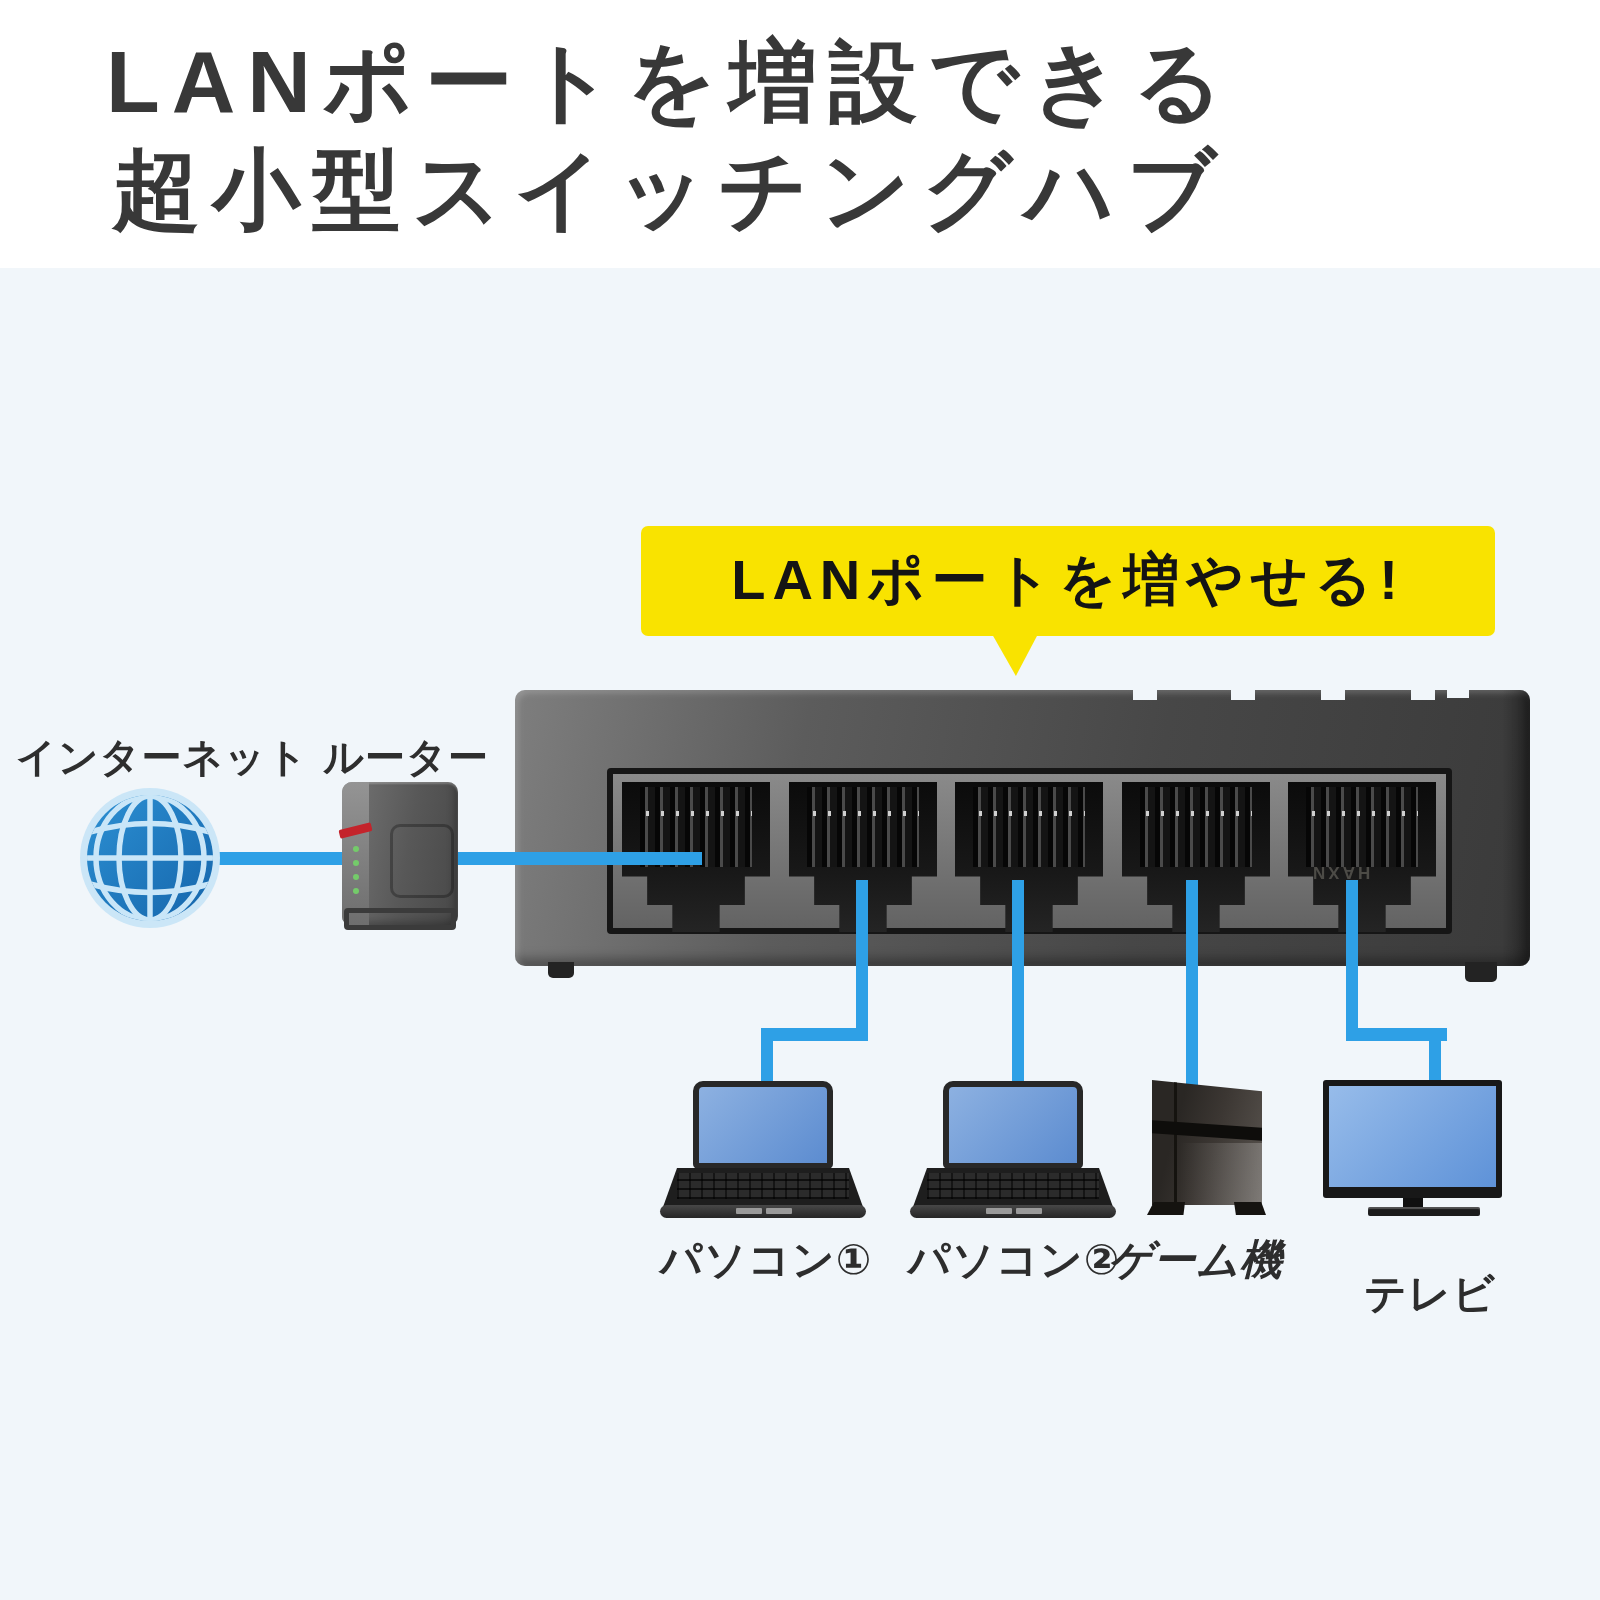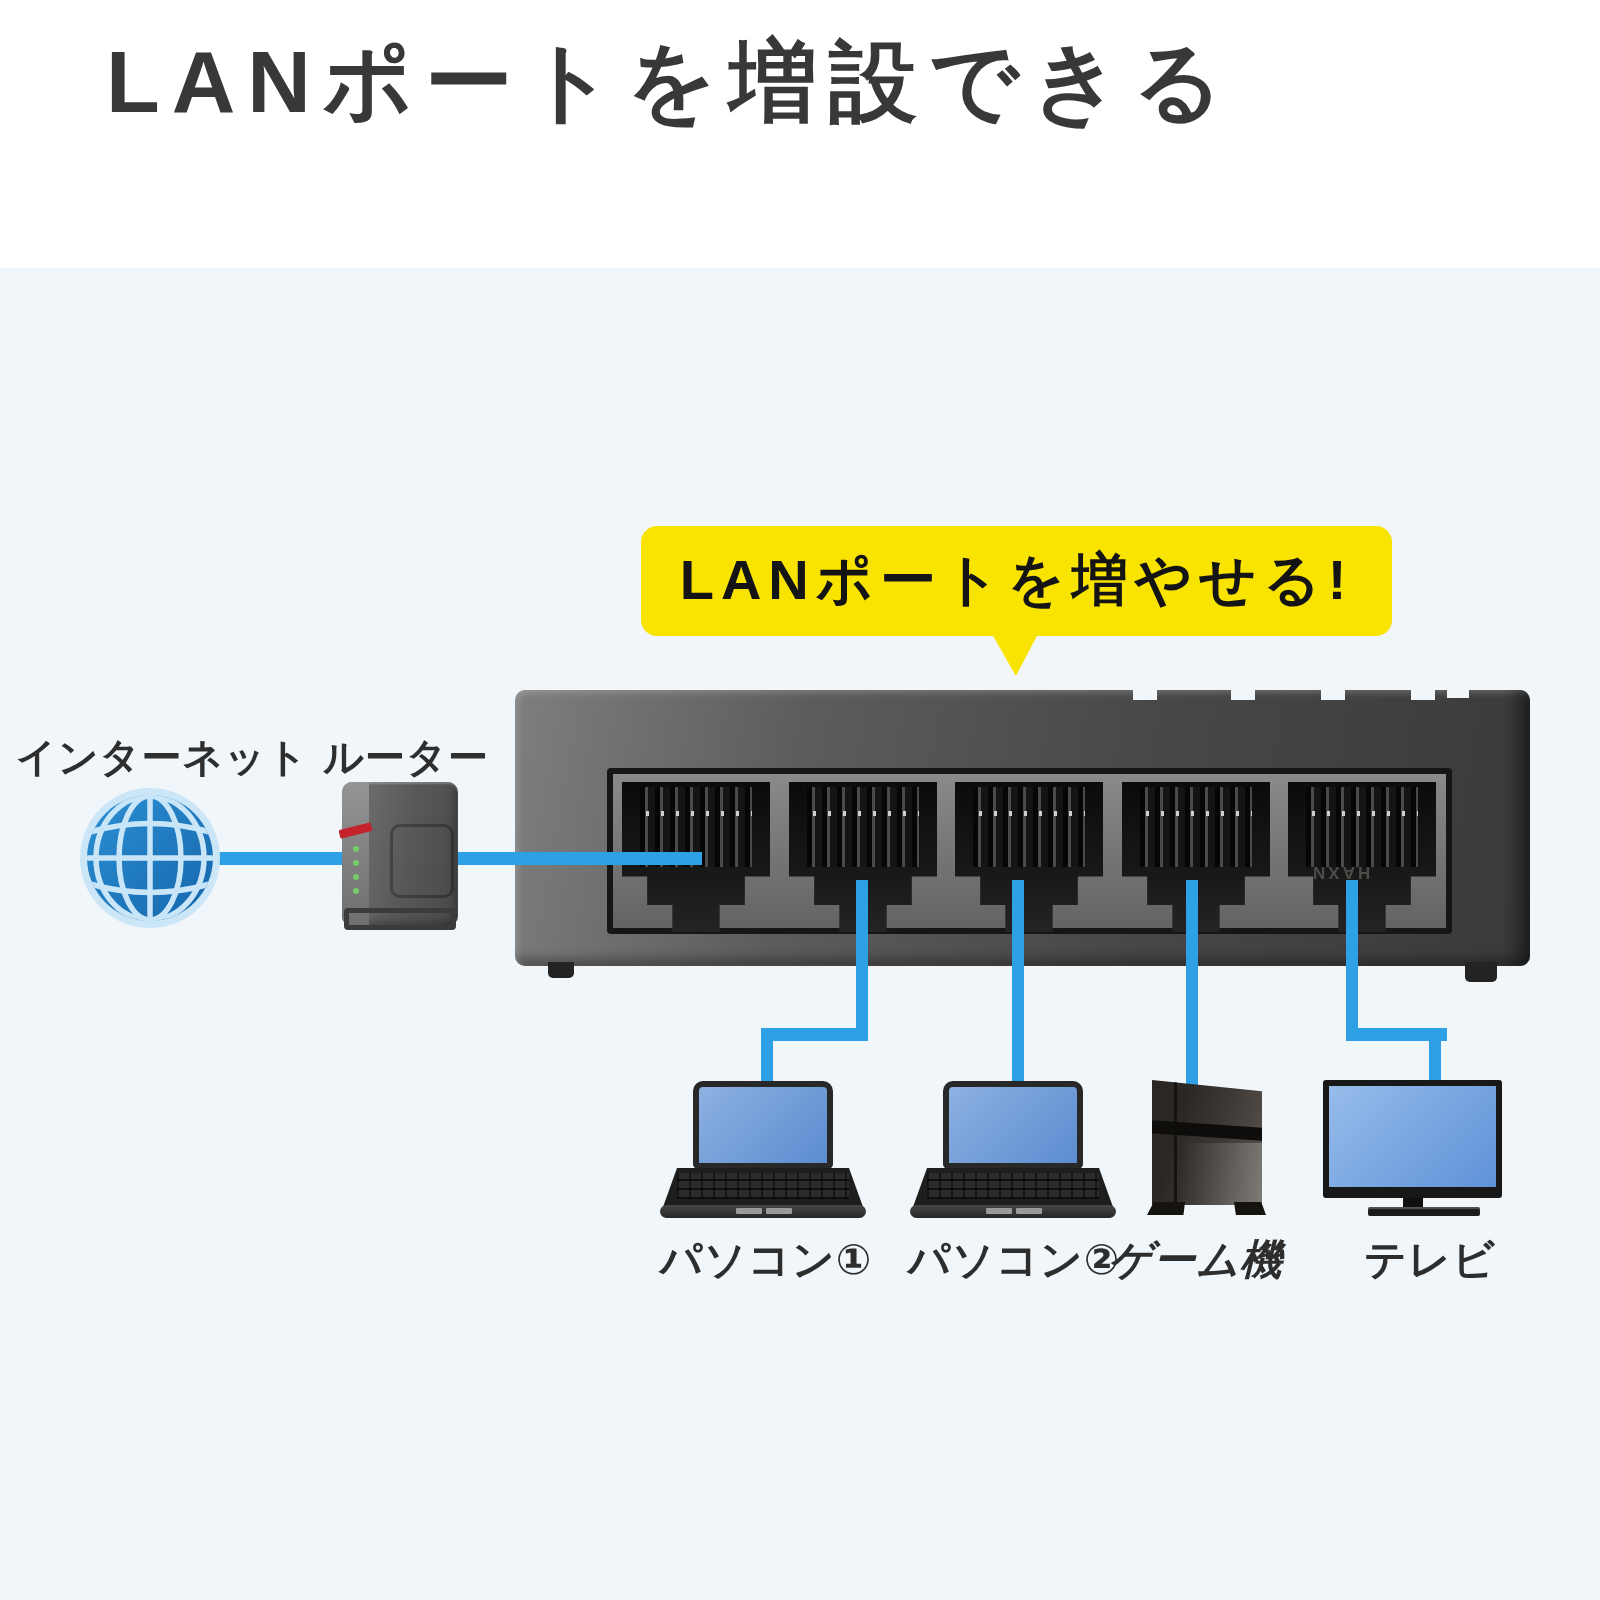--- a/index.html
+++ b/index.html
@@ -11,22 +11,22 @@
 
   
   .title{
     position:absolute; left:0; top:28px; width:1341px; text-align:center;
     color:#383838; font-weight:900; font-size:88px; line-height:108px; letter-spacing:12px;
     z-index:2; white-space:nowrap;
   }
 
   
   .callout{
-    position:absolute; left:641px; top:526px; width:751px; height:110px;
-    background:#F9E300; border-radius:16px; z-index:3;
+    position:absolute; left:641px; top:526px; width:854px; height:110px;
+    background:#F9E300; border-radius:7px; z-index:3;
     display:flex; align-items:center; justify-content:center;
     color:#141414; font-weight:900; font-size:56px; letter-spacing:7px; white-space:nowrap;
   }
   .callout-tail{
     position:absolute; left:992px; top:634px; width:46px; height:42px; z-index:3;
     background:#F9E300; clip-path:polygon(0 0,100% 0,52% 100%);
   }
 
   
   .globe{position:absolute; left:80px; top:788px; width:140px; height:140px; z-index:5;}
@@ -171,20 +171,21 @@
 </style>
 </head>
 <body>
 
 <div class="canvas">
 
   <div class="bg-panel"></div>
 
   <div class="title">
     <div>LANポートを増設できる</div>
+    <div>超小型スイッチングハブ</div>
   </div>
 
   <div class="callout">
     <span>LANポートを増やせる!</span>
   </div>
   <div class="callout-tail"></div>
 
   <div class="cable" style="left:218px; top:852px; width:484px; height:13px;"></div>
   <div class="cable" style="left:856px; top:880px; width:12px; height:161px;"></div>
   <div class="cable" style="left:761px; top:1028px; width:107px; height:13px;"></div>
@@ -298,15 +299,15 @@
     </div>
     <div class="tv-neck"></div>
     <div class="tv-base"></div>
   </div>
 
   <div class="node-label" style="left:154px; top:730px;">インターネット</div>
   <div class="node-label" style="left:398px; top:730px;">ルーター</div>
   <div class="device-label" style="left:1014px;">パソコン②</div>
   <div class="device-label" style="left:766px;">パソコン①</div>
   <div class="device-label" style="left:1196px;font-style:italic;">ゲーム機</div>
-  <div class="device-label" style="left:1430px;">テレビ</div>
+  <div class="device-label" style="left:1430px;margin-top:34px;">テレビ</div>
 
 </div>
 
 </body></html>

